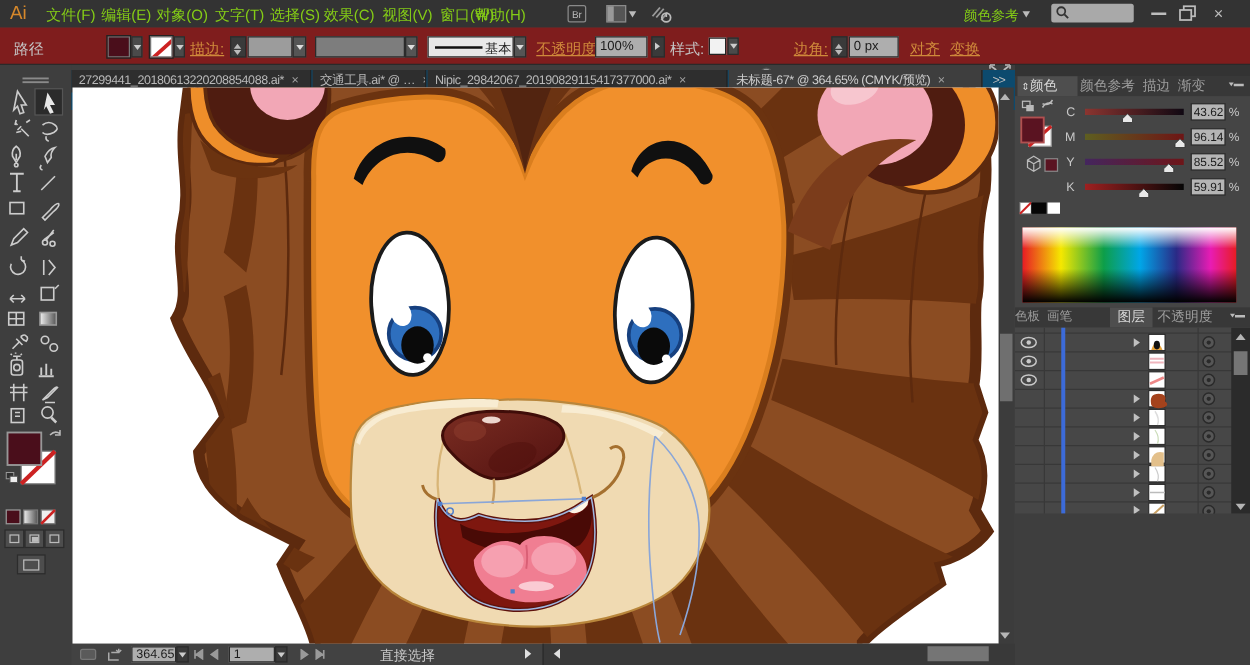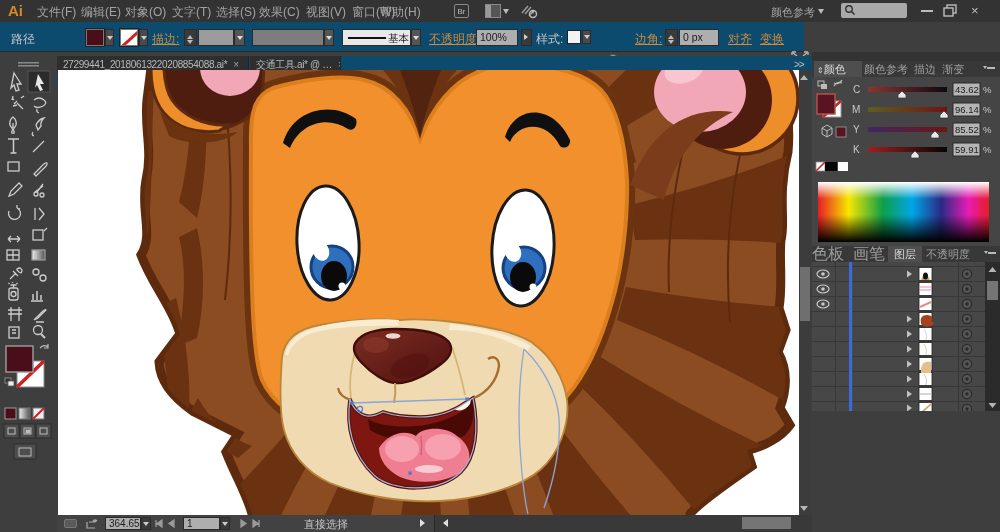--- a/index.html
+++ b/index.html
@@ -1,21 +1,21 @@
 <!DOCTYPE html>
 <html><head><meta charset="utf-8">
 <style>
 *{margin:0;padding:0;box-sizing:border-box}
 html,body{width:1000px;height:532px;overflow:hidden;background:#3e3e3e;
   font-family:"Liberation Sans",sans-serif;-webkit-font-smoothing:antialiased}
 .abs{position:absolute}
 #menubar{left:0;top:0;width:1000px;height:22px;background:#333333}
-#menubar .mi{position:absolute;top:4px;font-size:12px;color:#a3a3a3;white-space:nowrap}
-#ailogo{position:absolute;left:8px;top:2px;font-size:15px;font-weight:bold;color:#d6882b}
-#ctrlbar{left:0;top:22px;width:804px;height:30px;background:#0c4a6e;border-bottom:1px solid #2a2a2a}
+#menubar .mi{position:absolute;top:4px;font-size:12px;color:#84cc16;white-space:nowrap}
+#ailogo{position:absolute;left:8px;top:2px;font-size:15px;font-weight:normal;color:#d6882b}
+#ctrlbar{left:0;top:22px;width:1000px;height:30px;background:#7f1d1d;border-bottom:1px solid #2a2a2a}
 .olbl{position:absolute;top:9px;font-size:12px;color:#cf8a3b;text-decoration:underline;white-space:nowrap}
 .glbl{position:absolute;top:9px;font-size:12px;color:#c4c4c4;white-space:nowrap}
 #tabbar{left:0;top:56px;width:812px;height:32px;background:#0c4a6e}
 .tab{position:absolute;top:0;height:18px;background:#2e2e2e;color:#b9b9b9;font-size:10px;letter-spacing:-0.35px;
   line-height:18px;white-space:nowrap;overflow:hidden;border-right:1px solid #232323;padding-left:6px}
 .tab .x{color:#a0a0a0;margin-left:6px;font-size:10px}
 #toolcol{left:0;top:52px;width:57px;height:480px;background:#3e3e3e}
 #canvas{left:58px;top:70px;width:741px;height:445px;background:#ffffff;overflow:hidden}
 #vscroll{left:799px;top:70px;width:12px;height:445px;background:#3c3c3c}
 #statusbar{left:57px;top:515px;width:755px;height:17px;background:#424242}
@@ -117,20 +117,22 @@
     </svg>
   <div class="abs" style="left:839px;top:35px;width:0;height:0;border:4px solid transparent;border-top:5px solid #c0c0c0"></div>
   <div class="abs" style="left:979px;top:34px;width:10px;height:1.5px;background:#bbb"></div>
   <div class="abs" style="left:981px;top:37px;width:8px;height:1.5px;background:#bbb"></div>
   <div class="abs" style="left:976px;top:34px;width:0;height:0;border:3px solid transparent;border-right:4px solid #bbb"></div>
 </div>
 <div class="abs" id="tabbar">
   <span style="position:absolute;left:3px;top:2px;color:#9a9a9a;font-size:8px;letter-spacing:-1px">◀◀</span>
   <div class="tab" style="left:57px;width:192px">27299441_20180613220208854088.ai*<span class="x">×</span></div>
   <div class="tab" style="left:250px;width:91px">交通工具.ai* @ …<span class="x">×</span></div>
+  <div class="tab" style="left:342px;width:240px">Nipic_29842067_20190829115417377000.ai*<span class="x">×</span></div>
+  <div class="tab" style="left:583px;width:203px;background:#3e3e3e;color:#cfcfcf">未标题-67* @ 364.65% (CMYK/预览)<span class="x">×</span></div>
   <span style="position:absolute;left:794px;top:3px;color:#c0c0c0;font-size:10px;letter-spacing:-1px">&gt;&gt;</span>
 </div>
 <div class="abs" id="toolcol">
 <svg width="57" height="480" viewBox="0 0 57 480" xmlns="http://www.w3.org/2000/svg">
   <g fill="#8a8a8a">
         <rect x="18" y="10" width="21" height="1.5"></rect>
         <rect x="18" y="13" width="21" height="1.5"></rect>
       </g>
   <rect x="28" y="19" width="22" height="21" fill="#2b2b2b" stroke="#555" stroke-width="1"></rect>
   <g stroke="#cccccc" fill="none" stroke-width="1.3">
@@ -423,21 +425,21 @@
     <line x1="4" y1="94" x2="13" y2="85" stroke="#cc2222" stroke-width="1.6"></line>
     <rect x="13" y="85" width="12" height="9" fill="#060606"></rect>
     <rect x="26" y="85" width="10" height="9" fill="#ffffff"></rect>
   </svg>
 
   <div class="abs" style="left:6px;top:130px;width:171px;height:60px;
     background:linear-gradient(to bottom, rgba(255,255,255,1) 0%, rgba(255,255,255,0) 28%, rgba(0,0,0,0) 55%, rgba(0,0,0,1) 100%),
     linear-gradient(to right, #e81c24 0%, #f5e800 18%, #0d9e49 38%, #00a6e8 55%, #2a2a86 72%, #e81cb4 88%, #e81c24 100%)"></div>
 
   <div class="abs" style="left:0;top:194px;width:188px;height:16px;background:#383838"></div>
-  <div class="abs" style="left:0;top:194px;color:#9d9d9d;font-size:16px;line-height:16px">色板&nbsp;&nbsp;画笔</div>
+  <div class="abs" style="left:0;top:194px;color:#9d9d9d;font-size:10px;line-height:16px">色板&nbsp;&nbsp;画笔</div>
   <div class="abs" style="left:76px;top:194px;width:34px;height:16px;background:#4e4e4e;color:#d8d8d8;font-size:11px;line-height:16px;text-align:center">图层</div>
   <div class="abs" style="left:114px;top:194px;color:#9d9d9d;font-size:11px;line-height:16px">不透明度</div>
   <div class="abs" style="left:176px;top:200px;width:8px;height:1.5px;background:#bbb"></div>
   <div class="abs" style="left:172px;top:199px;width:0;height:0;border:2.5px solid transparent;border-top:3.5px solid #bbb"></div>
 
   <div class="abs" style="left:0;top:210px;width:188px;height:149px;background:#474747" id="layers">
   <svg width="188" height="149" viewBox="0 0 188 149" xmlns="http://www.w3.org/2000/svg">
     <defs>
       <g id="eyeic">
             <ellipse cx="0" cy="0" rx="6" ry="4" fill="none" stroke="#c9c9c9" stroke-width="1.2"></ellipse>

